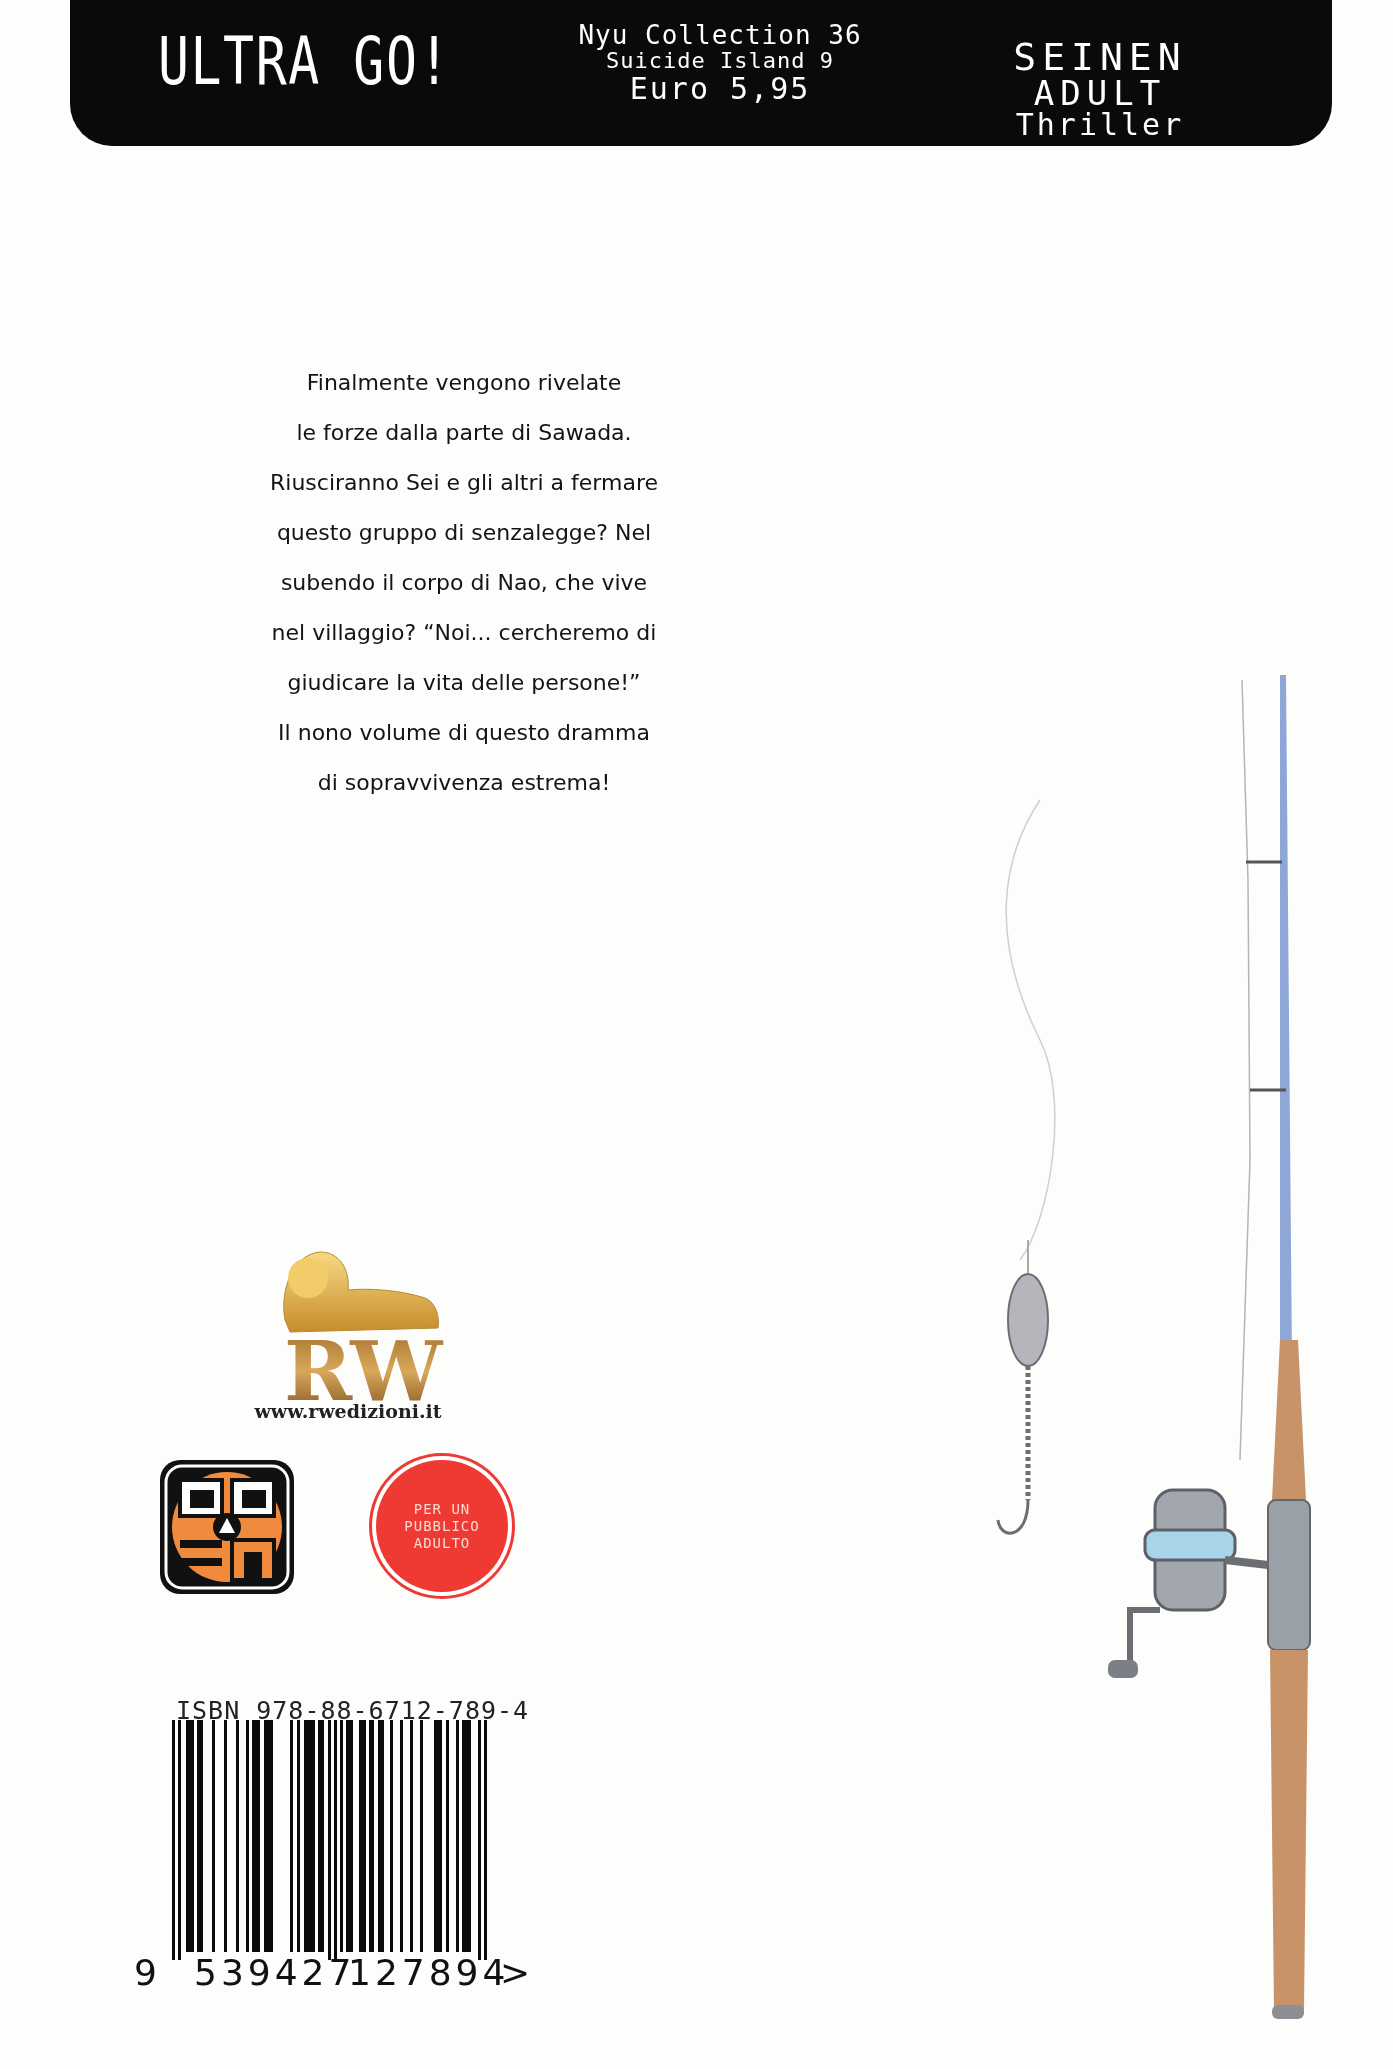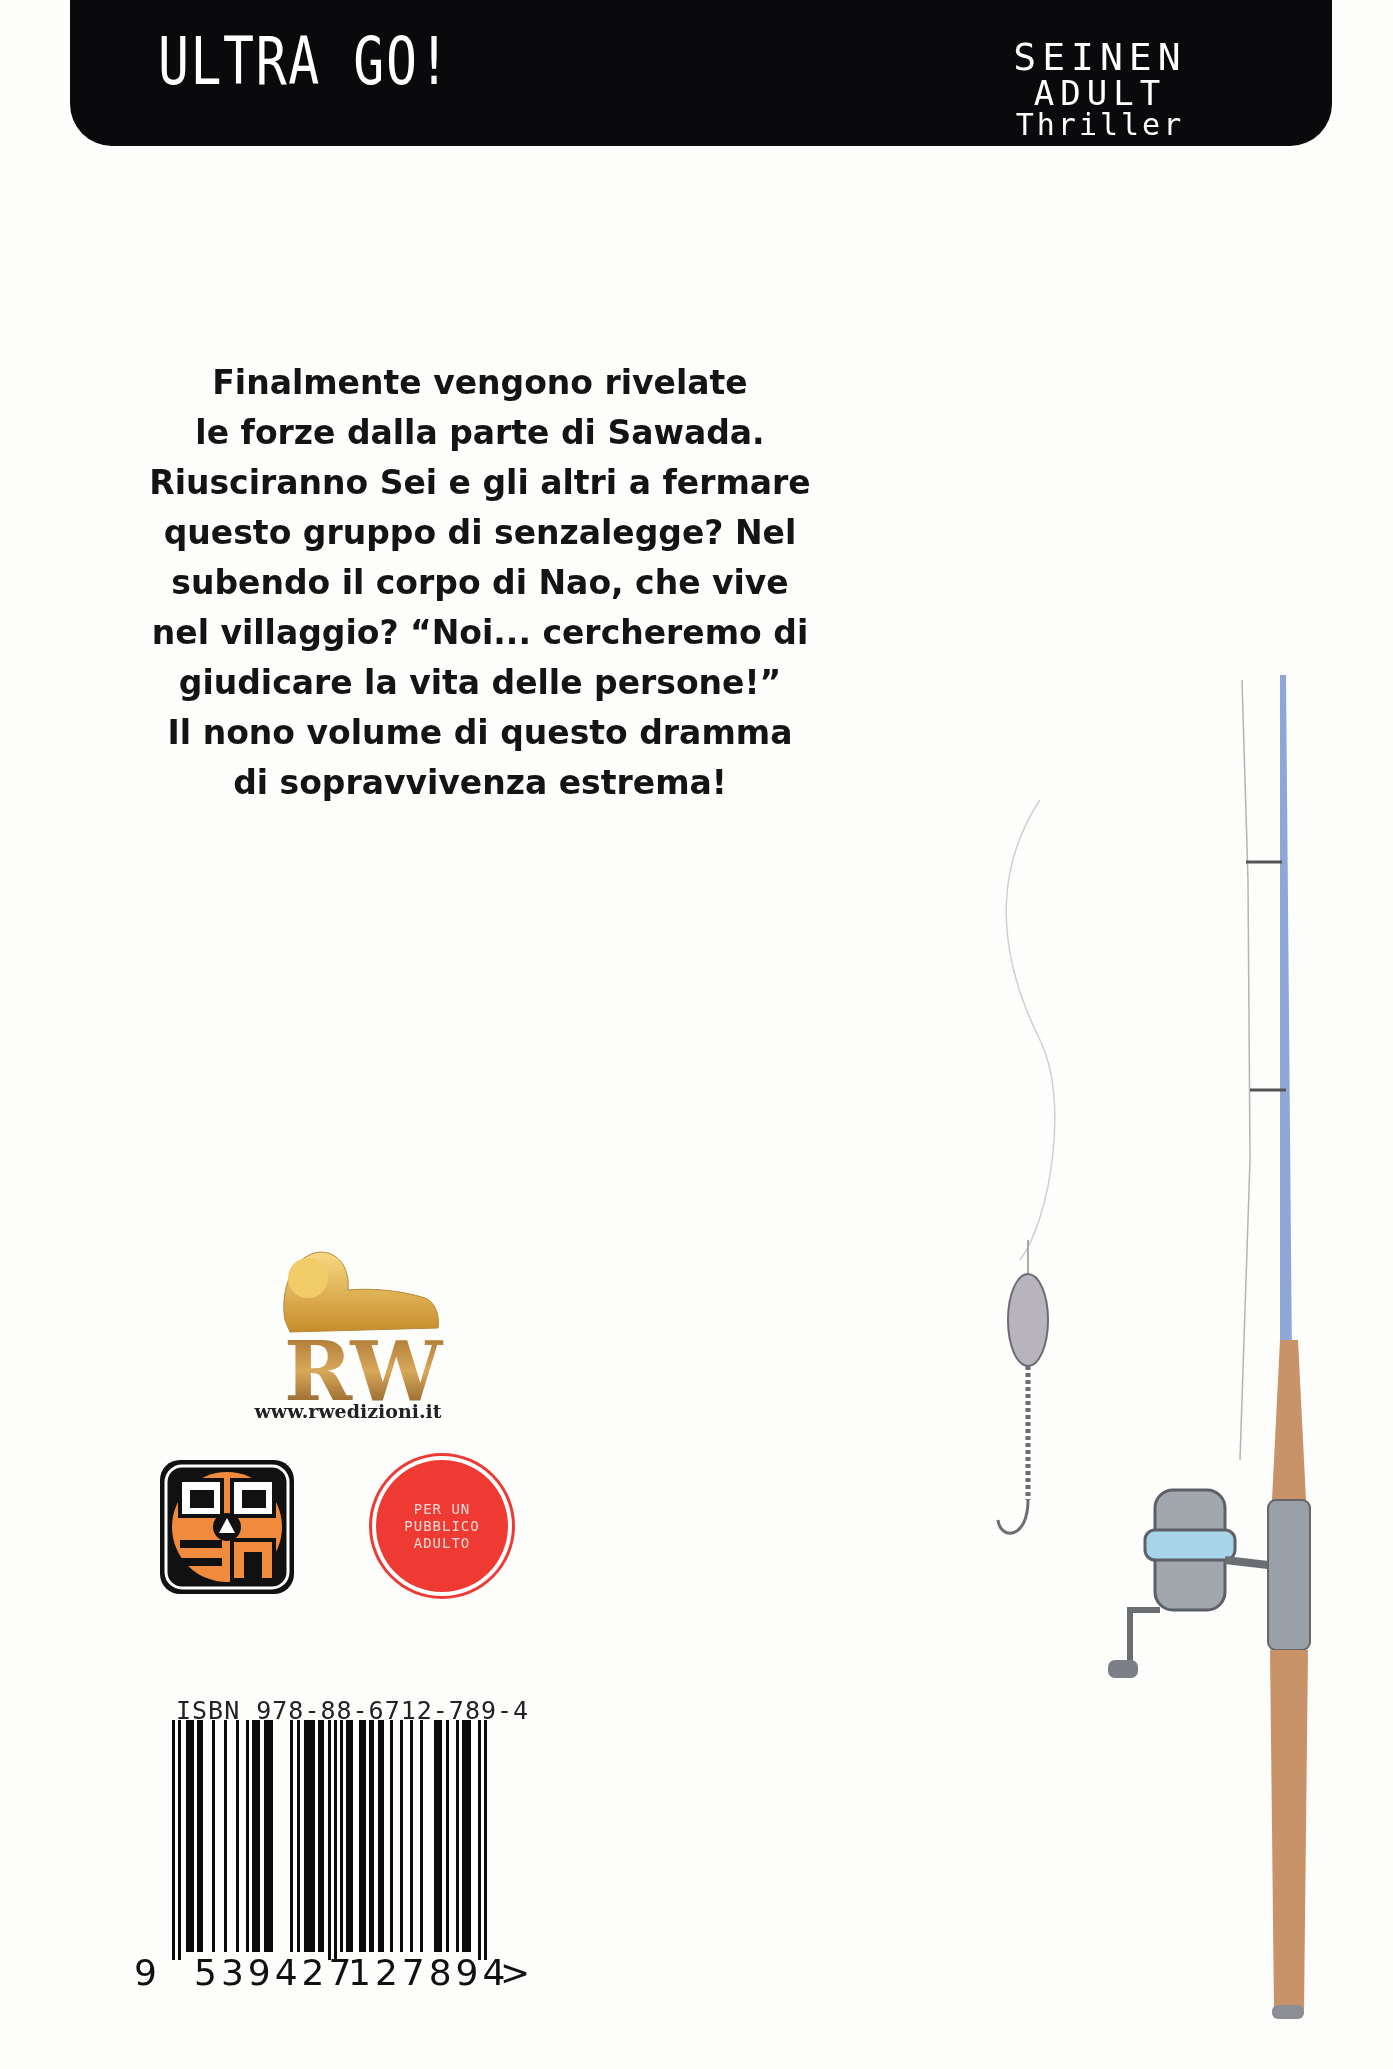--- a/index.html
+++ b/index.html
@@ -30,24 +30,24 @@
     .series-info .l3 { font-size: 30px; letter-spacing: 2px; margin-top: 2px; }
     .genre {
       position: absolute; left: 900px; top: 38px; width: 260px; text-align: center;
       font-family: "DejaVu Sans Mono", monospace; line-height: 1;
     }
     .genre .g1 { font-size: 38px; letter-spacing: 6px; }
     .genre .g2 { font-size: 34px; letter-spacing: 6px; margin-top: 0px; }
     .genre .g3 { font-size: 30px; letter-spacing: 3px; margin-top: 0px; }
 
     .synopsis {
-      position: absolute; left: 120px; top: 358px; width: 720px;
+      position: absolute; left: 104px; top: 358px; width: 720px;
       text-align: center;
-      font-family: "DejaVu Sans", sans-serif; font-weight: bold;
-      font-size: 33px; line-height: 50px; color: #141414;
+      font-family: "DejaVu Sans", sans-serif; font-weight: normal;
+      font-size: 22px; line-height: 50px; color: #141414;
     }
     .synopsis div { white-space: nowrap; }
 
     .rw-logo { position: absolute; left: 240px; top: 1240px; width: 230px; height: 190px; }
     .rw-url {
       position: absolute; left: 238px; top: 1400px; width: 220px; text-align: center;
       font-family: "DejaVu Serif", serif; font-weight: bold; font-size: 19px; color: #222;
     }
     .goen-logo { position: absolute; left: 158px; top: 1458px; width: 138px; height: 138px; }
     .adult-badge {
@@ -68,20 +68,25 @@
       font-family: "DejaVu Sans", sans-serif; font-size: 36px; color: #111;
     }
     .barcode-digits span { position: absolute; top: 0; }
     .illustration { position: absolute; left: 980px; top: 660px; width: 340px; height: 1380px; }
   </style>
 </head>
 <body>
 
 <div class="header-bar">
   <div class="brand">ULTRA GO!</div>
+  <div class="series-info">
+    <div class="l1">Nyu Collection 36</div>
+    <div class="l2">Suicide Island 9</div>
+    <div class="l3">Euro 5,95</div>
+  </div>
   <div class="genre">
     <div class="g1">SEINEN</div>
     <div class="g2">ADULT</div>
     <div class="g3">Thriller</div>
   </div>
 </div>
 
 <div class="synopsis">
   <div>Finalmente vengono rivelate</div>
   <div>le forze dalla parte di Sawada.</div>

